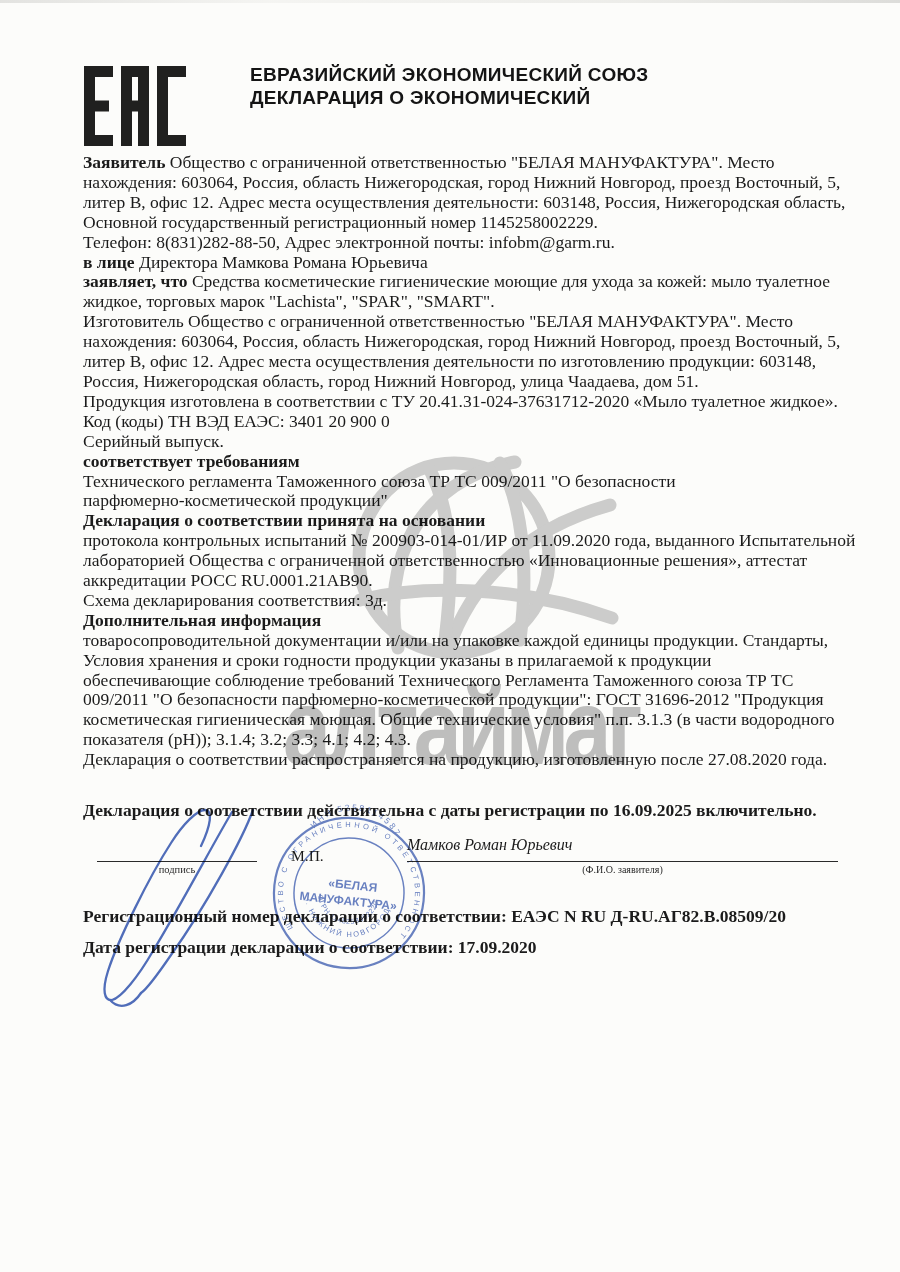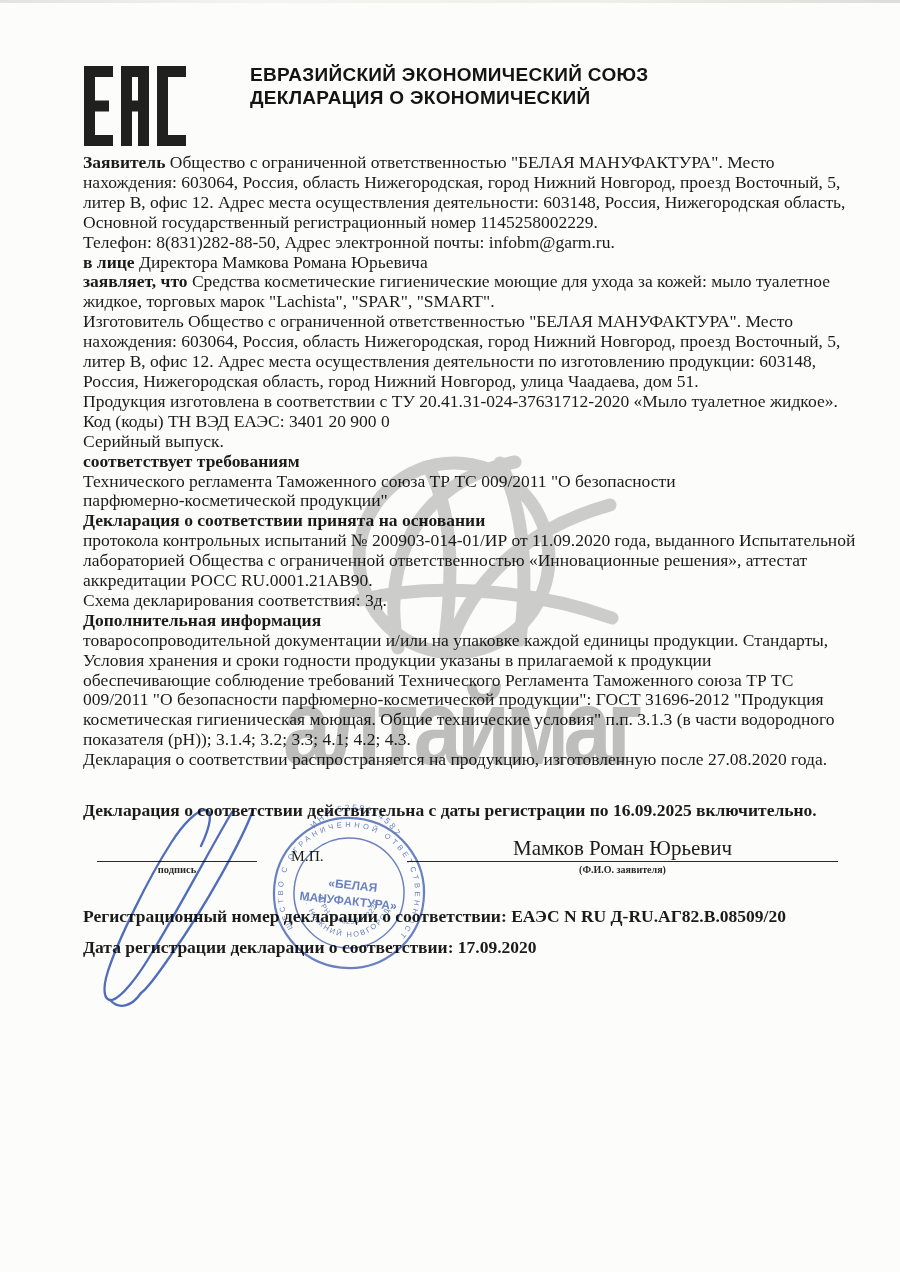--- a/index.html
+++ b/index.html
@@ -23,25 +23,25 @@
   .doc-lines { position:absolute; left:83px; top:153px; font-size:17.5px; line-height:19.9px; }
   .doc-lines .line { white-space:nowrap; }
   .doc-lines .bseg { font-weight:bold; }
   .validity-line {
     position:absolute; left:83px; top:800px; font-size:17.5px; font-weight:bold; white-space:nowrap;
   }
   
   .sig-line { position:absolute; border-top:1.6px solid #2a2a2a; height:0; }
   .sig-line-1 { left:97px;  top:861px; width:160px; }
   .sig-line-2 { left:407px; top:861px; width:431px; }
-  .sig-caption { position:absolute; text-align:center; font-size:10.5px; color:#2a2a2a;font-weight:bold; }
+  .sig-caption { position:absolute; text-align:center; font-size:10.5px; color:#2a2a2a; }
   .cap-sign { left:97px;  top:864px; width:160px; }
   .cap-fio  { left:407px; top:864px; width:431px; font-size:10px; }
   .mp-label { position:absolute; left:291px; top:847px; font-size:15.5px; }
-  .applicant-name { position:absolute; left:407px; top:836px; width:431px; text-align:center; font-size:21px; }
+  .applicant-name { position:absolute; left:407px; top:836px; width:431px; text-align:left; font-size:16px;font-style:italic; }
   
   .reg-number { position:absolute; left:83px; top:906px; font-size:17.5px; font-weight:bold; white-space:nowrap; }
   .reg-date   { position:absolute; left:83px; top:937px; font-size:17.5px; font-weight:bold; white-space:nowrap; }
   
   .watermark { position:absolute; inset:0; pointer-events:none; mix-blend-mode:multiply; z-index:5; }
   .wm-brand {
     position:absolute; left:283px; top:664px;
     font-family:"Liberation Sans", sans-serif; font-weight:bold;
     font-size:108px; letter-spacing:-6px; color:#a3a3a3; opacity:.8;
     transform:scaleX(.80); transform-origin:left top; white-space:nowrap;

